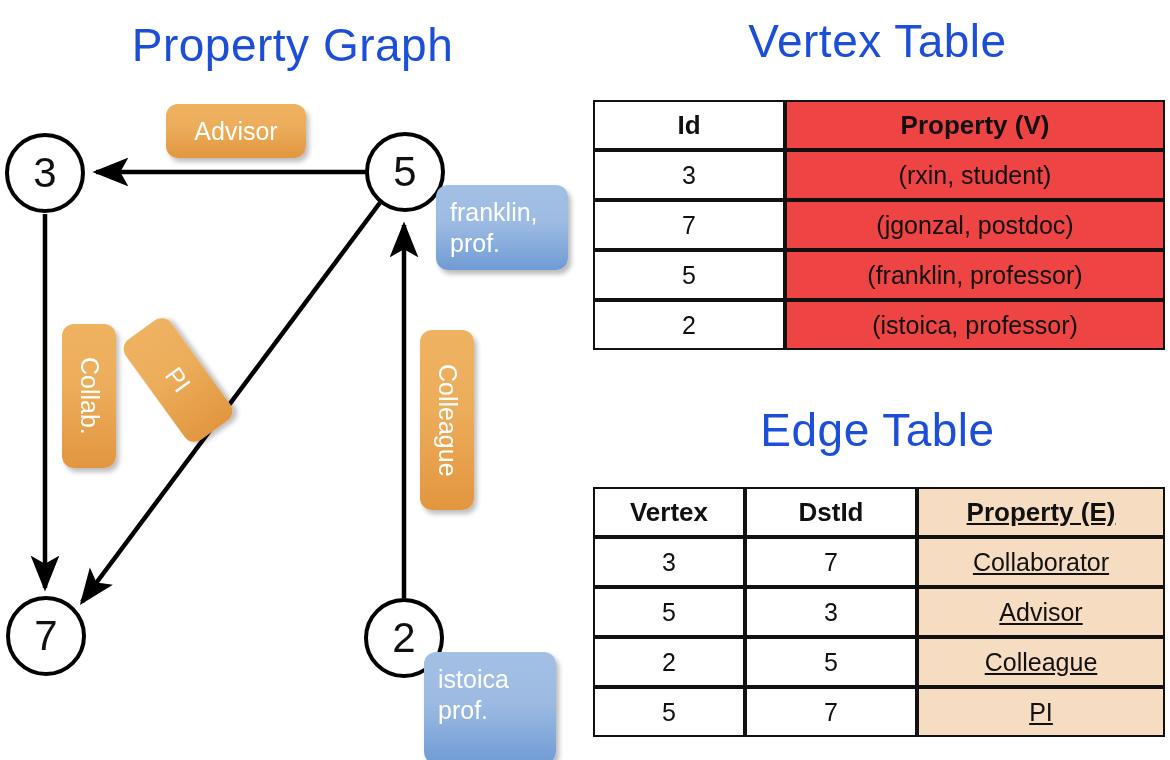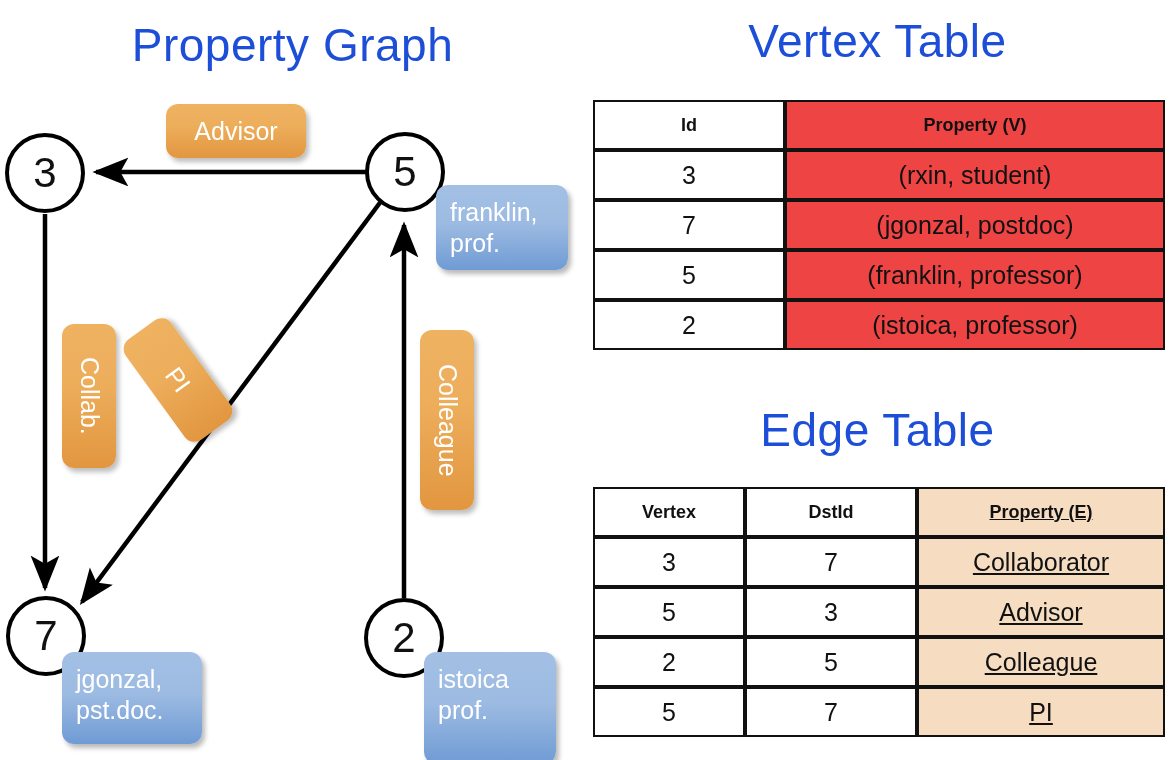--- a/index.html
+++ b/index.html
@@ -123,21 +123,21 @@
   .tbl td, .tbl th {
     border: 2px solid #111;
     font-weight: normal;
     font-size: 25px;
     text-align: center;
     padding: 0;
     height: 46px;
     color: #111;
     background: #ffffff;
   }
-  .tbl th { font-weight: bold; font-size: 18px; }
+  .tbl th { font-weight: bold; font-size: 26px; }
   .tbl .acc-v { background: #ef4444; }
   .tbl .acc-e { background: #f6ddc2; text-decoration: underline; }
 
   #vertex-table { left: 593px; top: 100px; width: 572px; }
   #vertex-table col.c1 { width: 192px; }
   #vertex-table col.c2 { width: 380px; }
 
   #edge-table { left: 593px; top: 487px; width: 572px; }
   #edge-table col.e1 { width: 152px; }
   #edge-table col.e2 { width: 172px; }
@@ -166,22 +166,20 @@
     <line x1="404" y1="598" x2="404" y2="225" stroke="#000" stroke-width="4.5" marker-end="url(#arrowhead)"></line>
   </svg>
 
   <div id="node-3" class="vertex-node">3</div>
   <div id="node-5" class="vertex-node">5</div>
   <div id="node-7" class="vertex-node">7</div>
   <div id="node-2" class="vertex-node">2</div>
 
   <div id="prop-franklin" class="prop-box">franklin,
 prof.</div>
-  <div id="prop-jgonzal" class="prop-box">jgonzal,
-pst.doc.</div>
   <div id="prop-istoica" class="prop-box">istoica
 prof.</div>
 
   <div id="rel-advisor" class="rel-box">
     <span>Advisor</span>
   </div>
   <div id="rel-collab" class="rel-box">
     <span class="vtext">Collab.</span>
   </div>
   <div id="rel-pi" class="rel-box">

